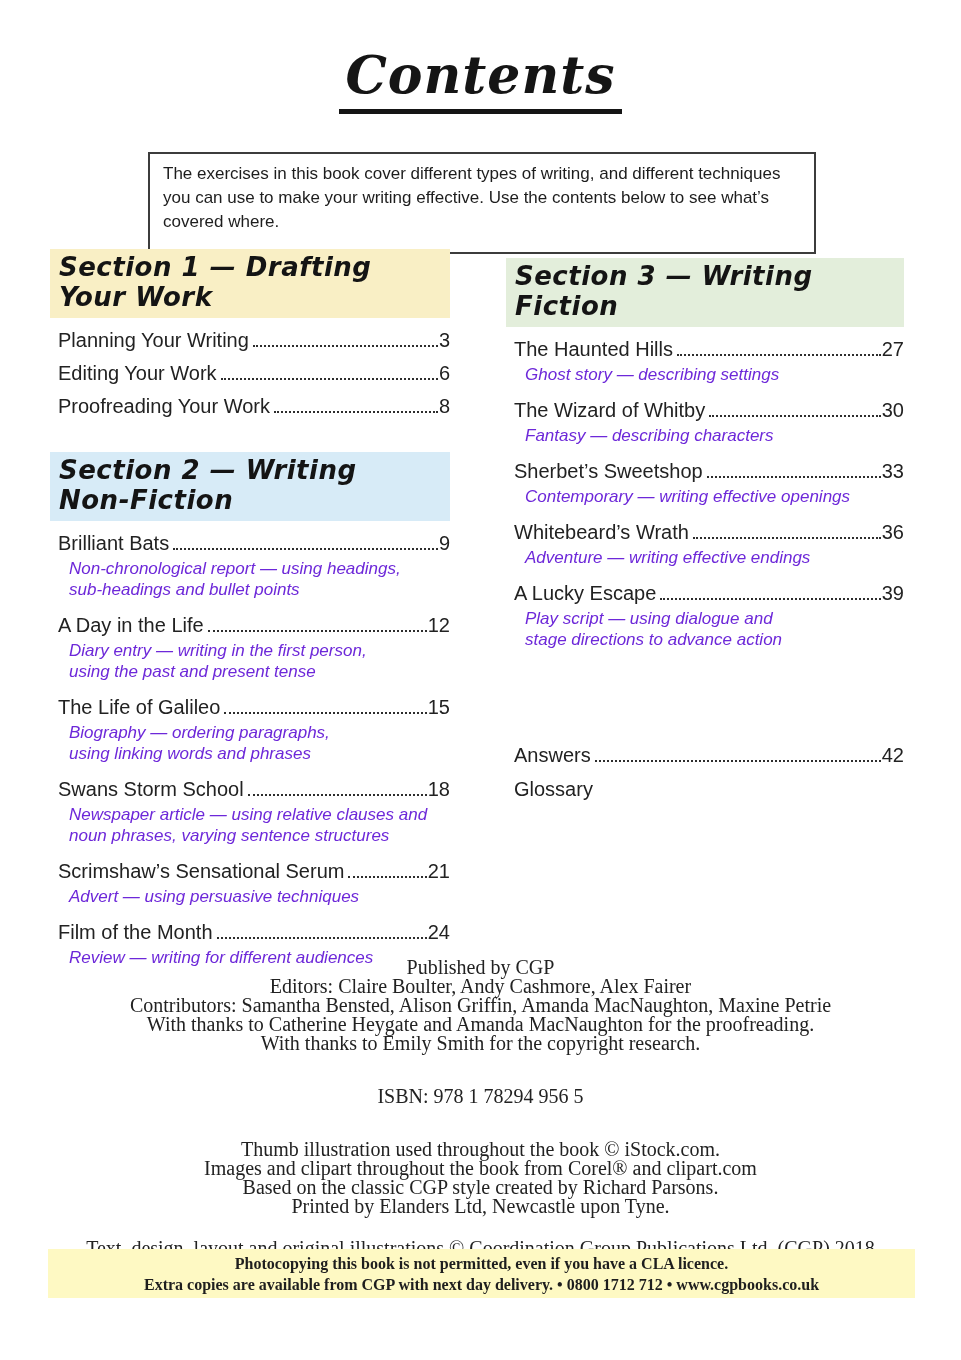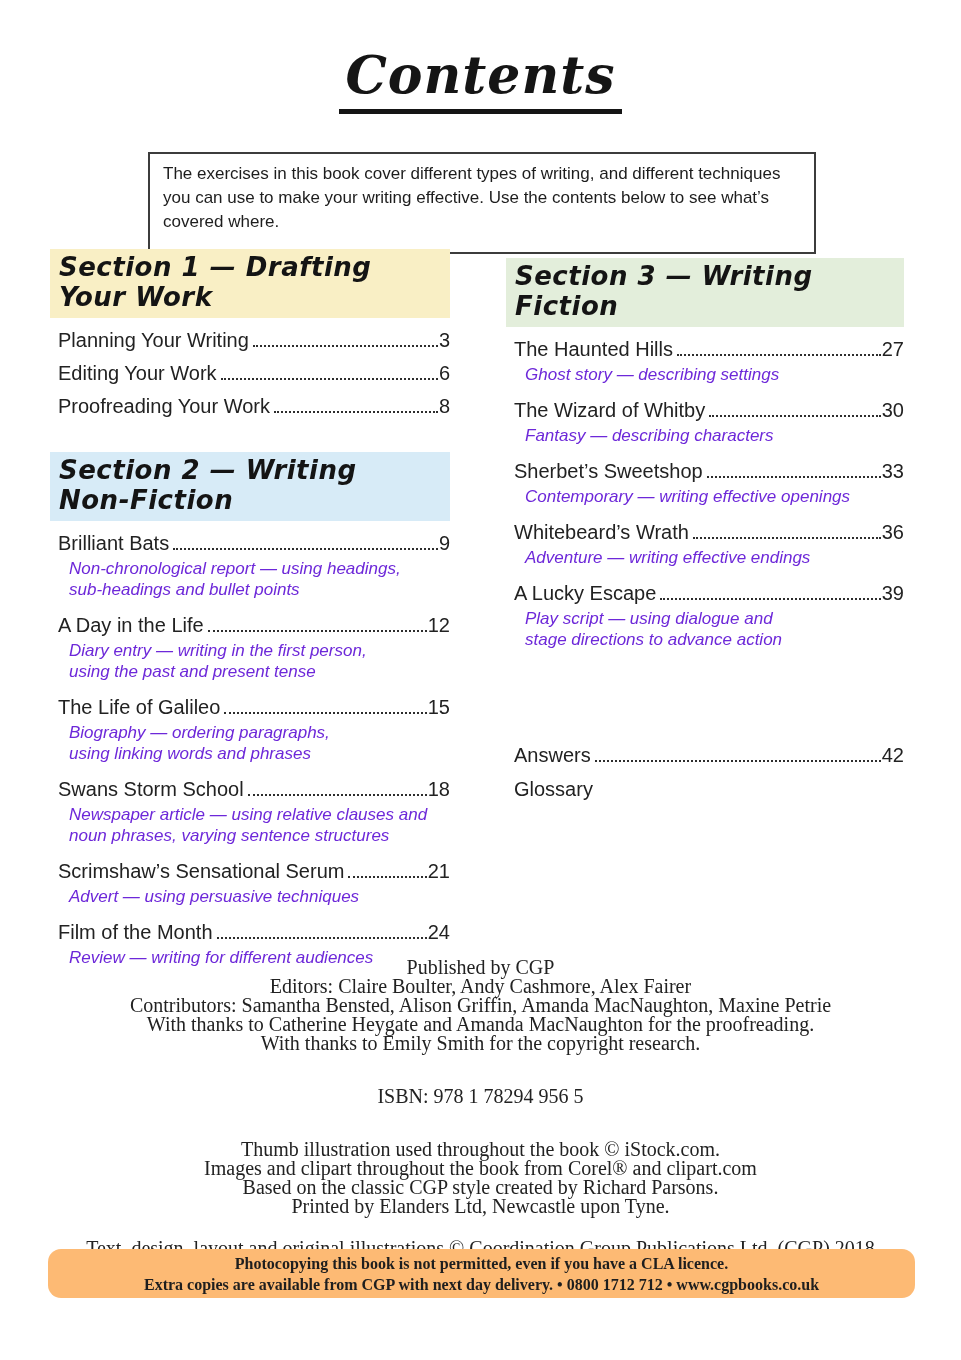--- a/index.html
+++ b/index.html
@@ -248,18 +248,18 @@
     <div>With thanks to Emily Smith for the copyright research.</div>
     <div class="gap-md">ISBN: 978 1 78294 956 5</div>
     <div class="gap-md">Thumb illustration used throughout the book © iStock.com.</div>
     <div>Images and clipart throughout the book from Corel® and clipart.com</div>
     <div>Based on the classic CGP style created by Richard Parsons.</div>
     <div>Printed by Elanders Ltd, Newcastle upon Tyne.</div>
     <div class="gap-lg">Text, design, layout and original illustrations  ©  Coordination Group Publications Ltd. (CGP) 2018</div>
     <div>All rights reserved.</div>
   </div>
 
-  <div class="footer-bar" style="background: #fdba74; border-radius: 13px;">
+  <div class="footer-bar" style="background: #fef9c3;">
     <div>Photocopying this book is not permitted, even if you have a CLA licence.</div>
     <div>Extra copies are available from CGP with next day delivery.  •  0800 1712 712  •  www.cgpbooks.co.uk</div>
   </div>
 
 </div>
 
 </body></html>

